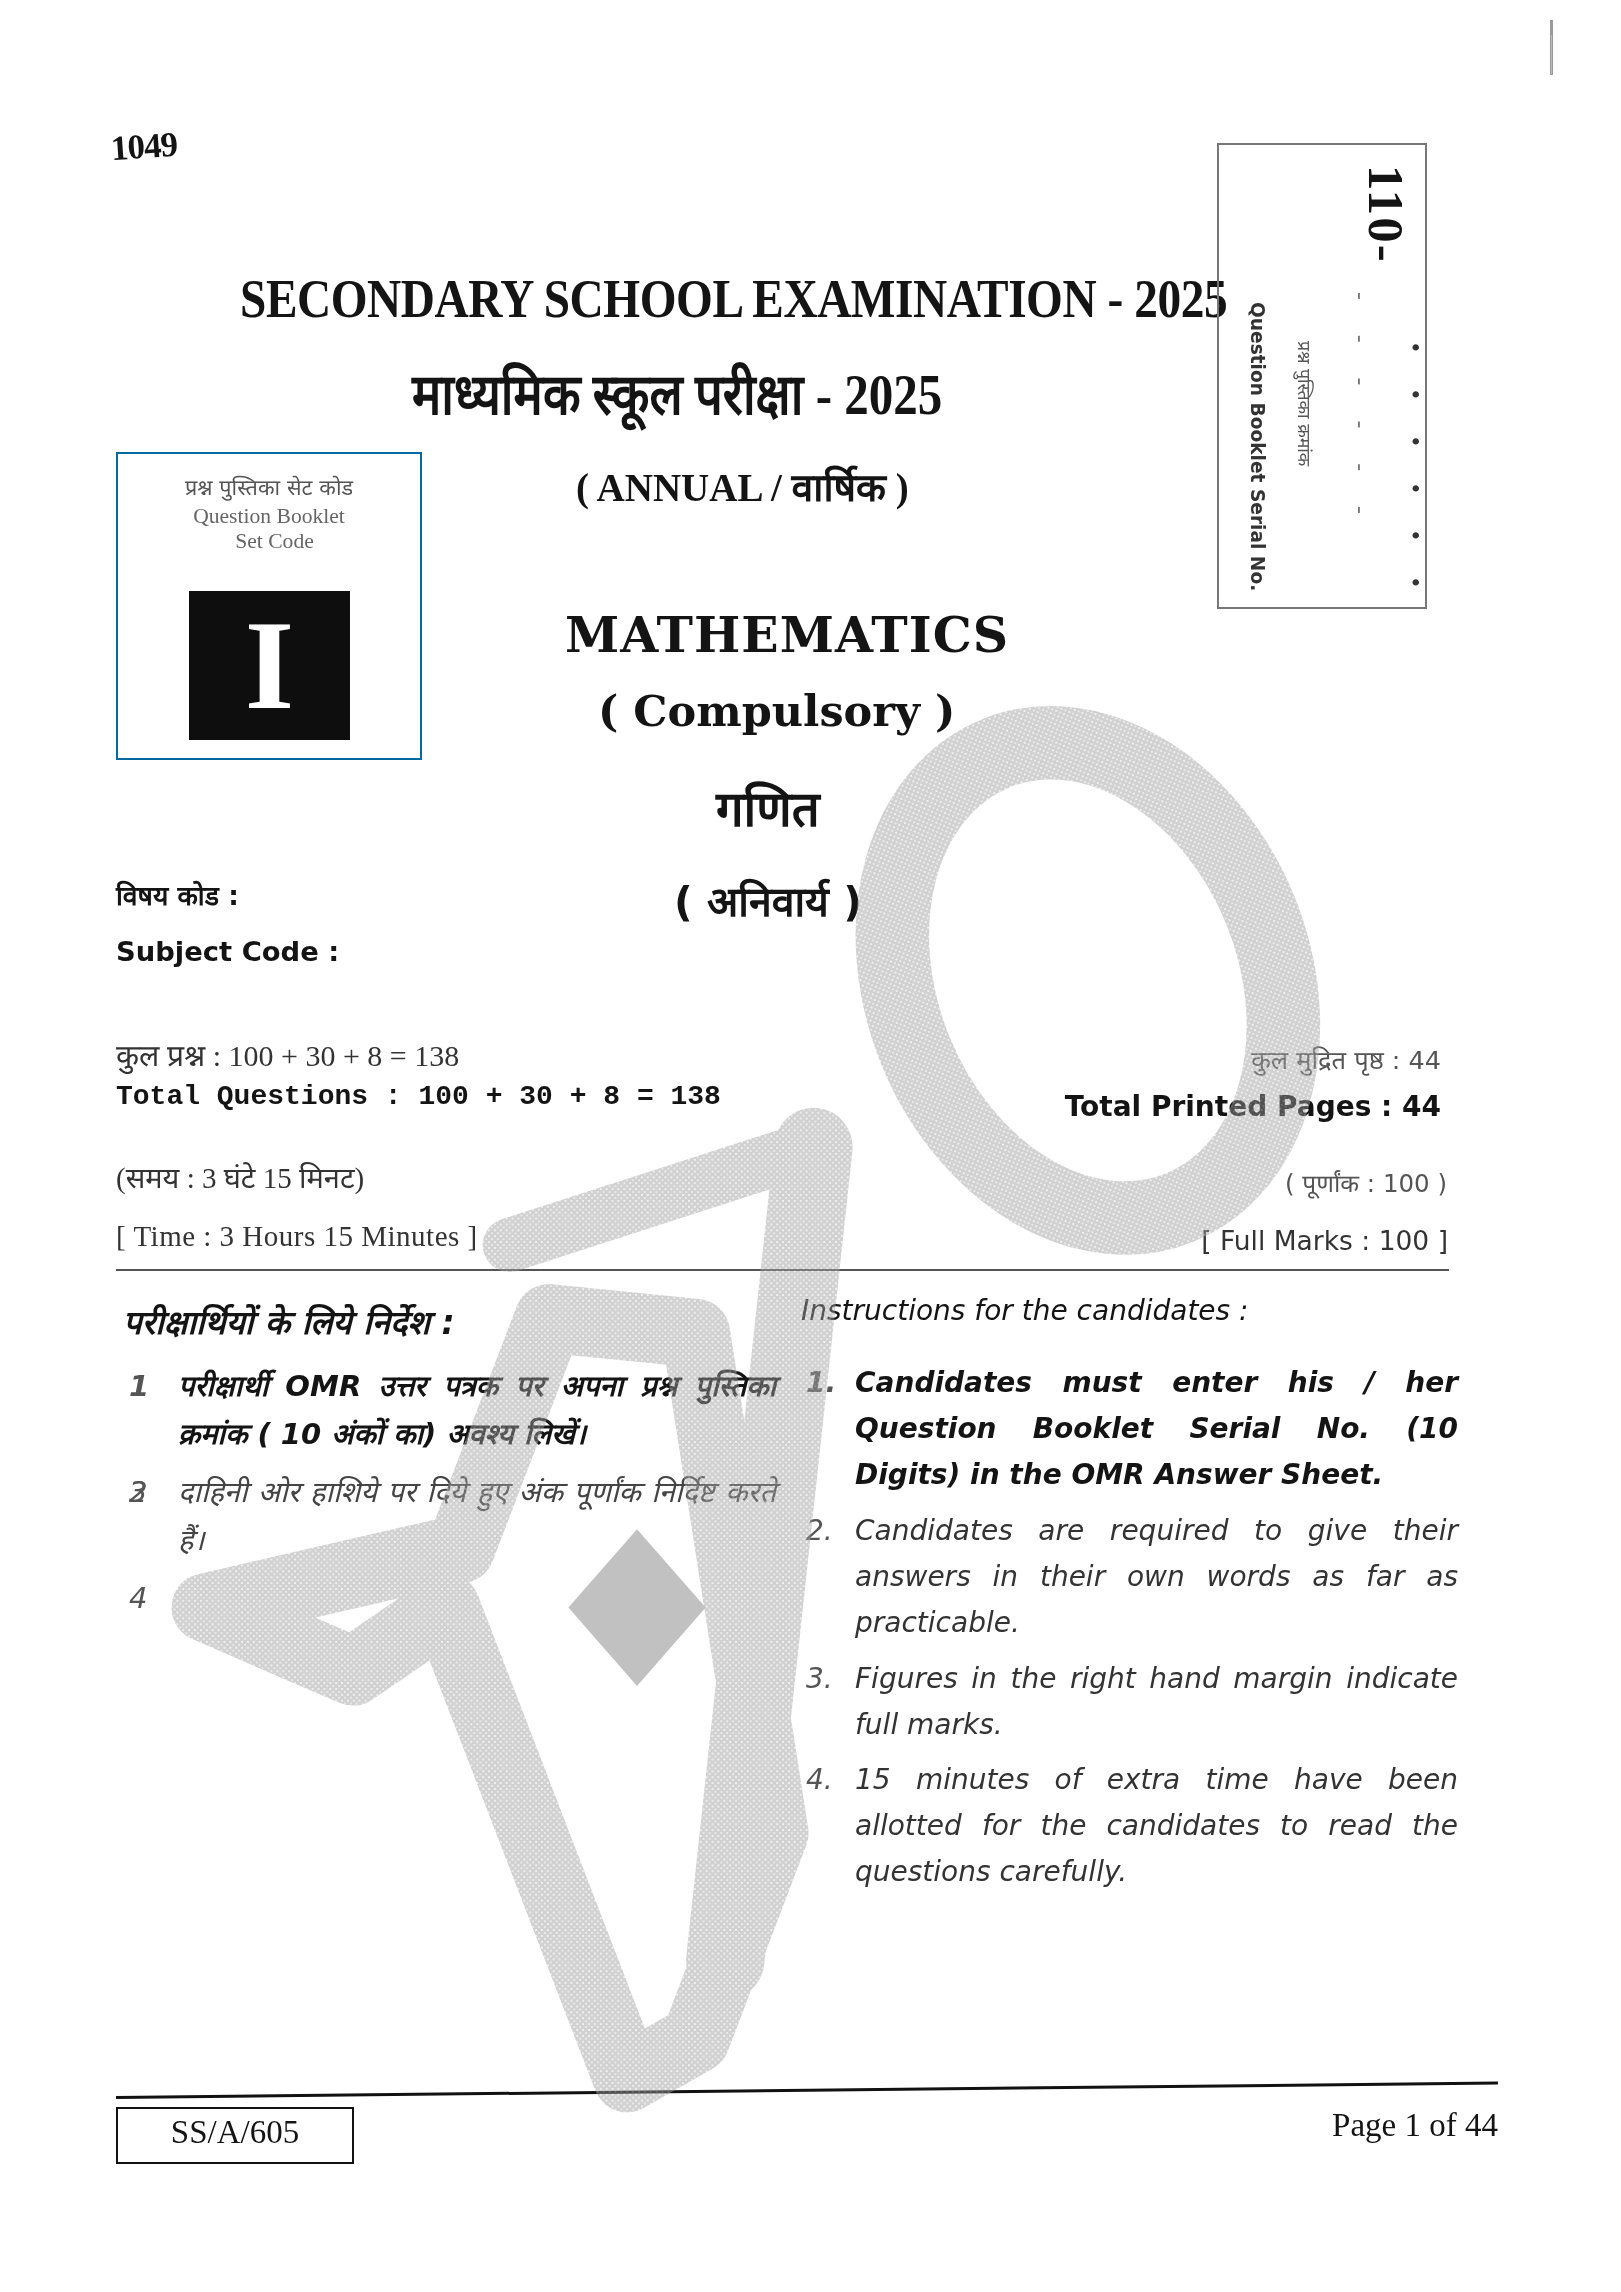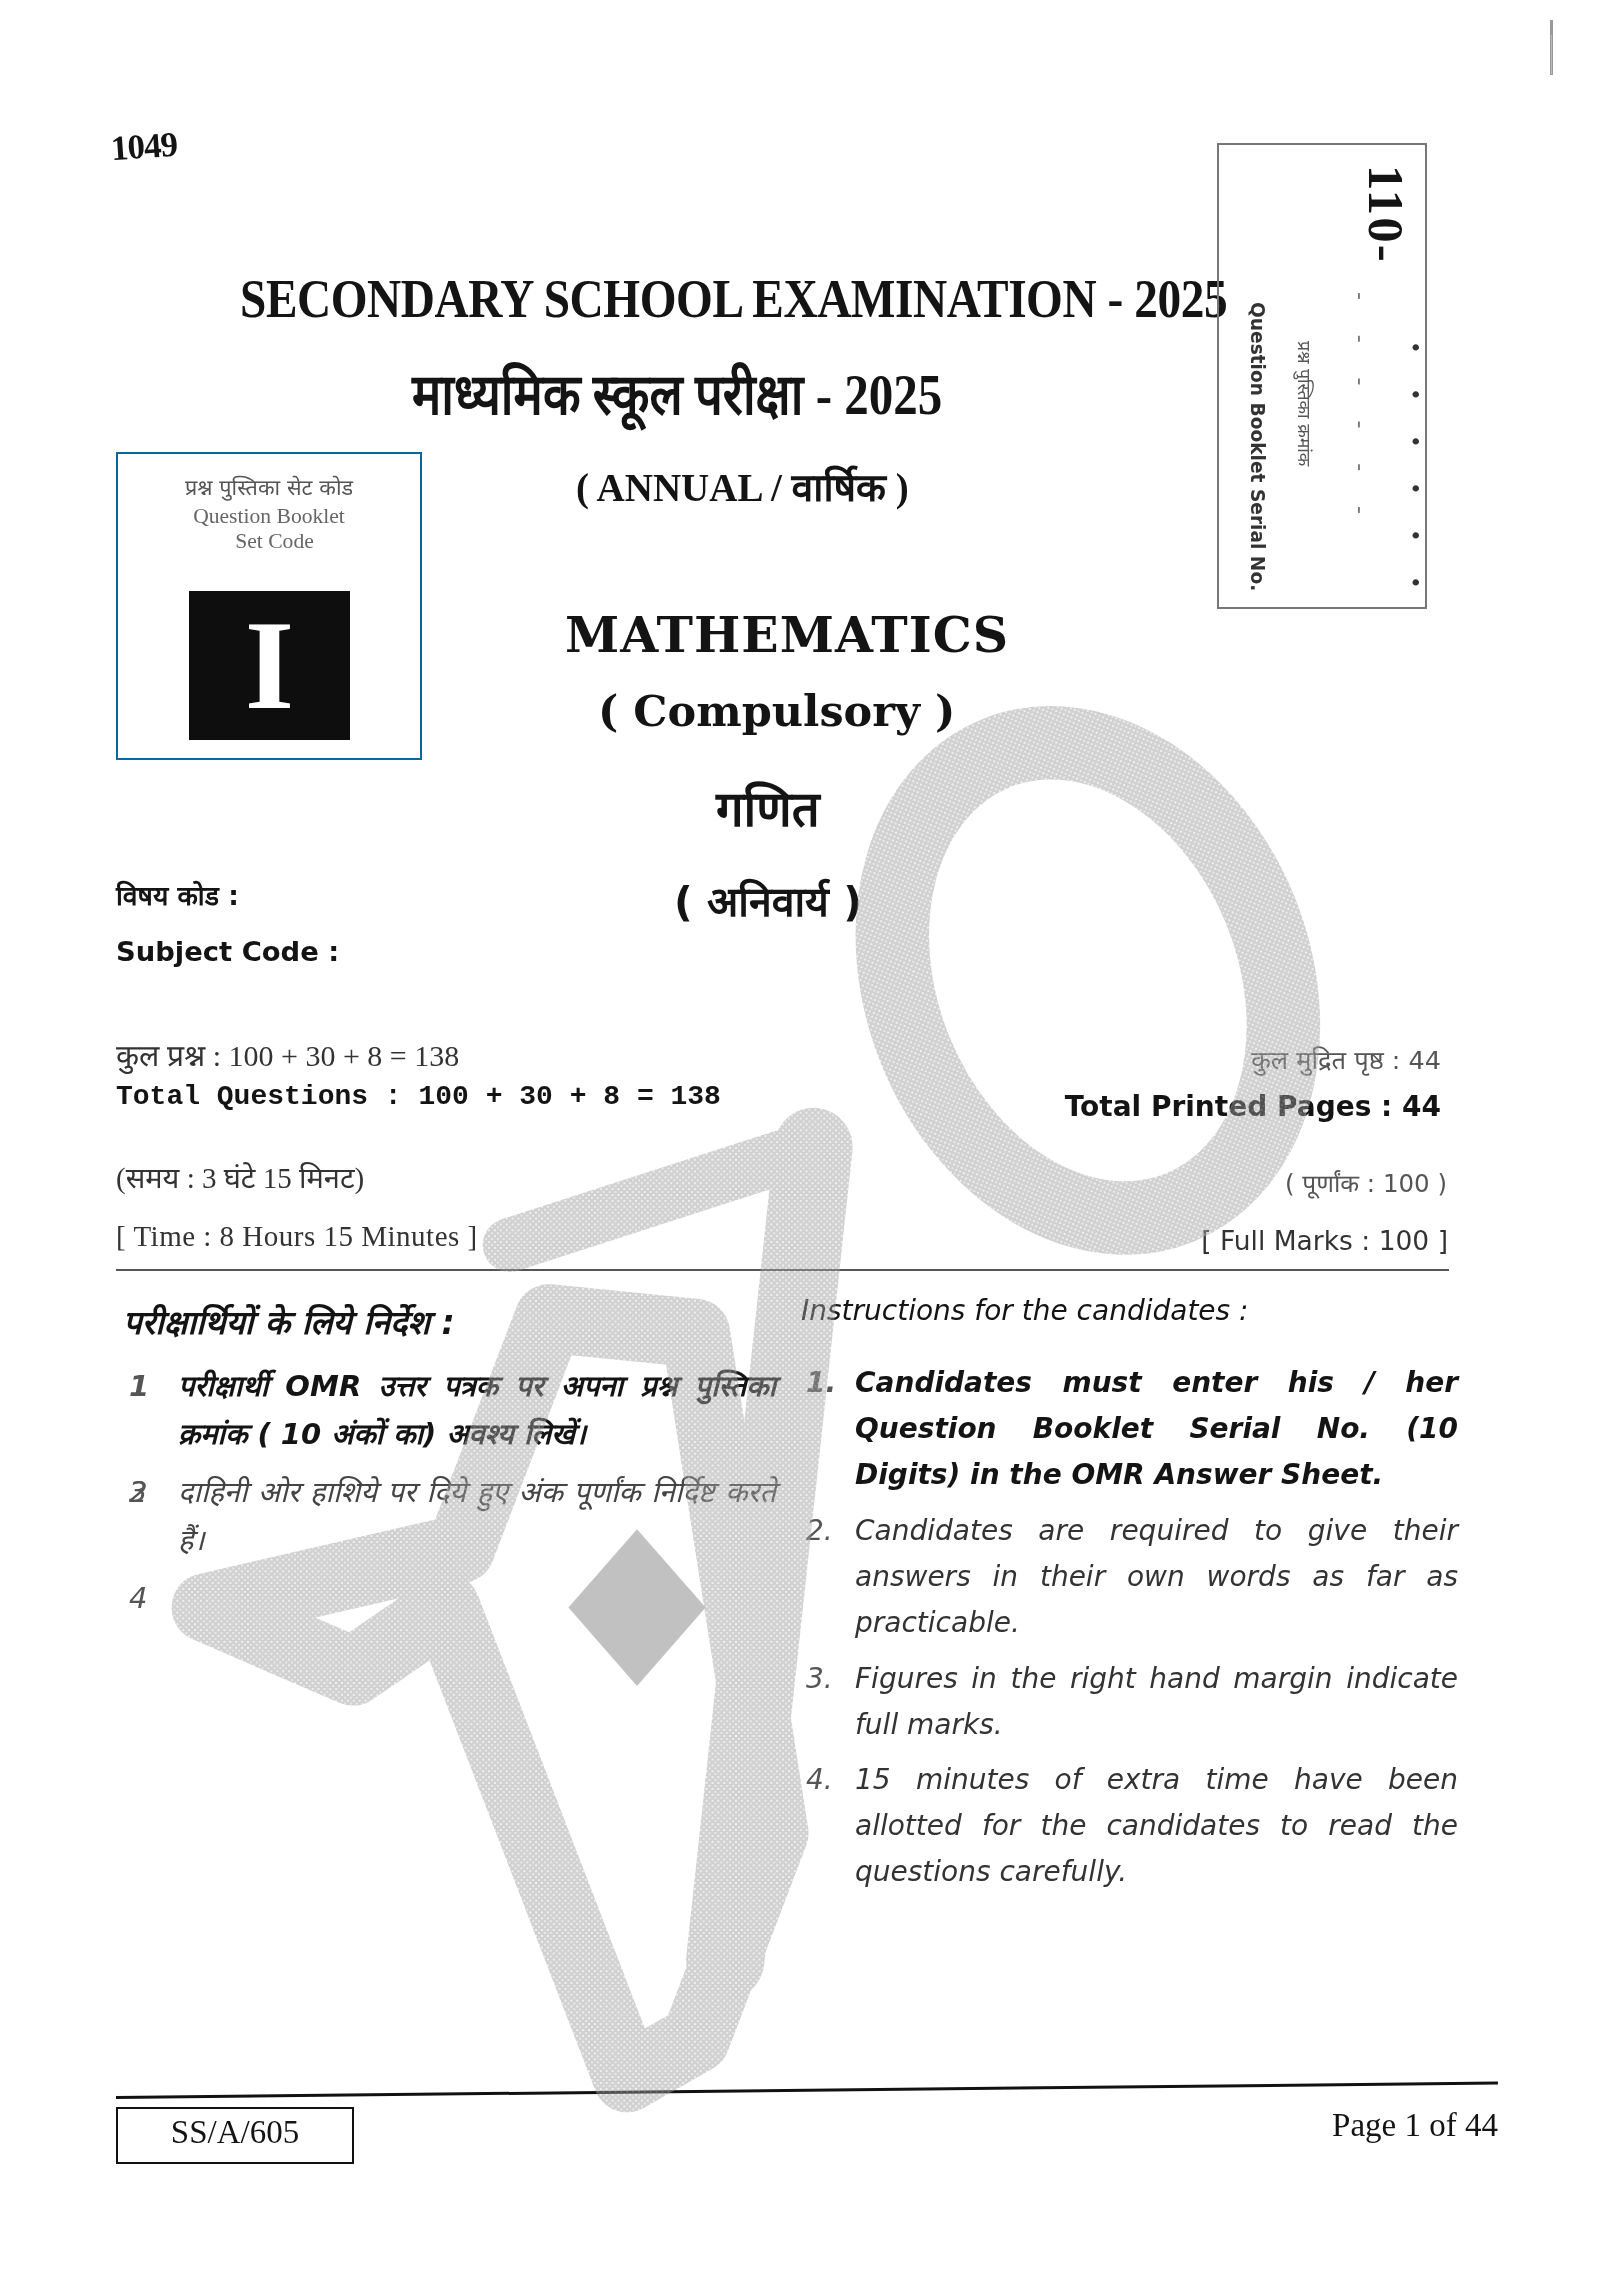--- a/index.html
+++ b/index.html
@@ -111,21 +111,21 @@
 
 <div class="abs subj-code-hi">विषय कोड :</div>
 <div class="abs subj-code-en">Subject Code :</div>
 
 <div class="abs tq-hi">कुल प्रश्न : 100 + 30 + 8 = 138</div>
 <div class="abs tq-en">Total Questions : 100 + 30 + 8 = 138</div>
 <div class="abs tp-hi">कुल मुद्रित पृष्ठ : 44</div>
 <div class="abs tp-en">Total Printed Pages : 44</div>
 
 <div class="abs time-hi">(समय : 3 घंटे 15 मिनट)</div>
-<div class="abs time-en">[ Time : 8 Hours 15 Minutes ]</div>
+<div class="abs time-en">[ Time : 3 Hours 15 Minutes ]</div>
 <div class="abs fm-hi">( पूर्णांक : 100 )</div>
 <div class="abs fm-en">[ Full Marks : 100 ]</div>
 
 <div class="abs sep-line"></div>
 
 <div class="abs instr-head-hi">परीक्षार्थियों के लिये निर्देश :</div>
 <div class="abs instr-head-en">Instructions for the candidates :</div>
 
 <div class="col col-hi">
   <div class="item bold">

